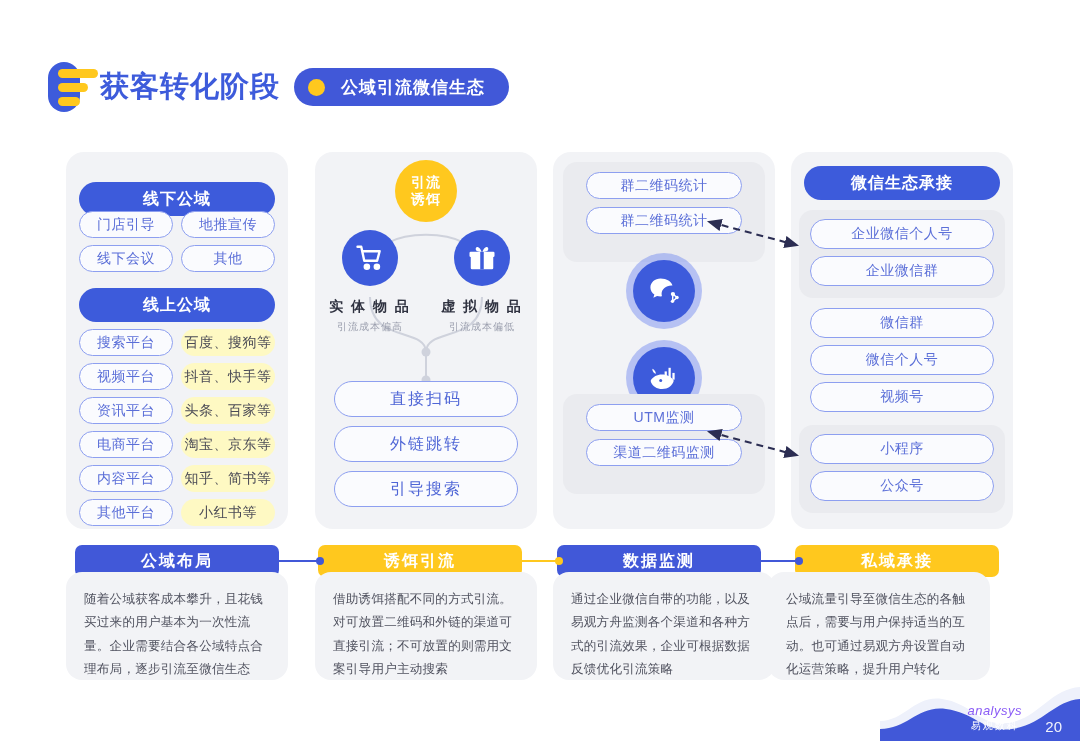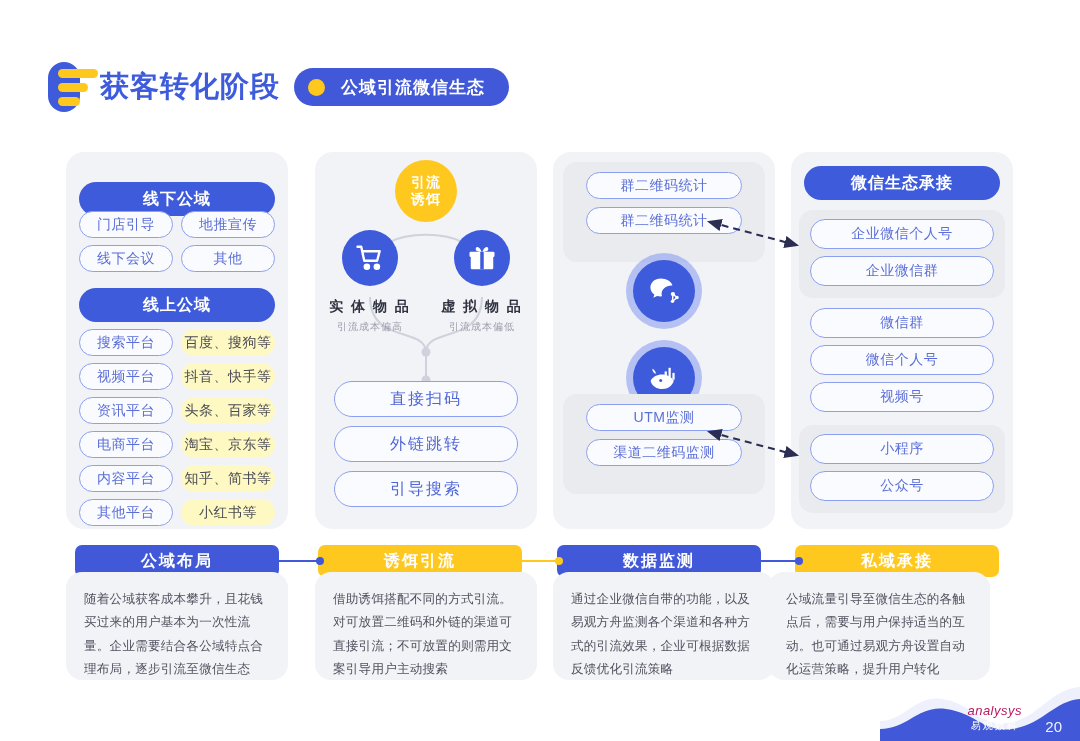--- a/index.html
+++ b/index.html
@@ -134,21 +134,21 @@
   .footnote.f3 { left: 553px; }
   .footnote.f4 { left: 768px; }
 
   
   .wave { position: absolute; right: 0; bottom: 0; width: 200px; height: 60px; }
   .page-num {
     position: absolute; right: 18px; bottom: 6px;
     color: #ffffff; font-size: 15px; opacity: .92;
   }
   .logo-wrap { position: absolute; right: 58px; bottom: 8px; text-align: center; }
-  .logo-en { color: #be185d; font-size: 13px; font-style: italic; letter-spacing: .5px; }
+  .logo-en { color: #8b5cf6; font-size: 13px; font-style: italic; letter-spacing: .5px; }
   .logo-cn { color: #ffffff; font-size: 10px; letter-spacing: 2px; margin-top: 1px; }
 </style>
 </head>
 <body>
 
 <div class="header">
   <div class="brand-mark">
     <div class="blob"></div>
     <div class="bar b1"></div>
     <div class="bar b2"></div>

